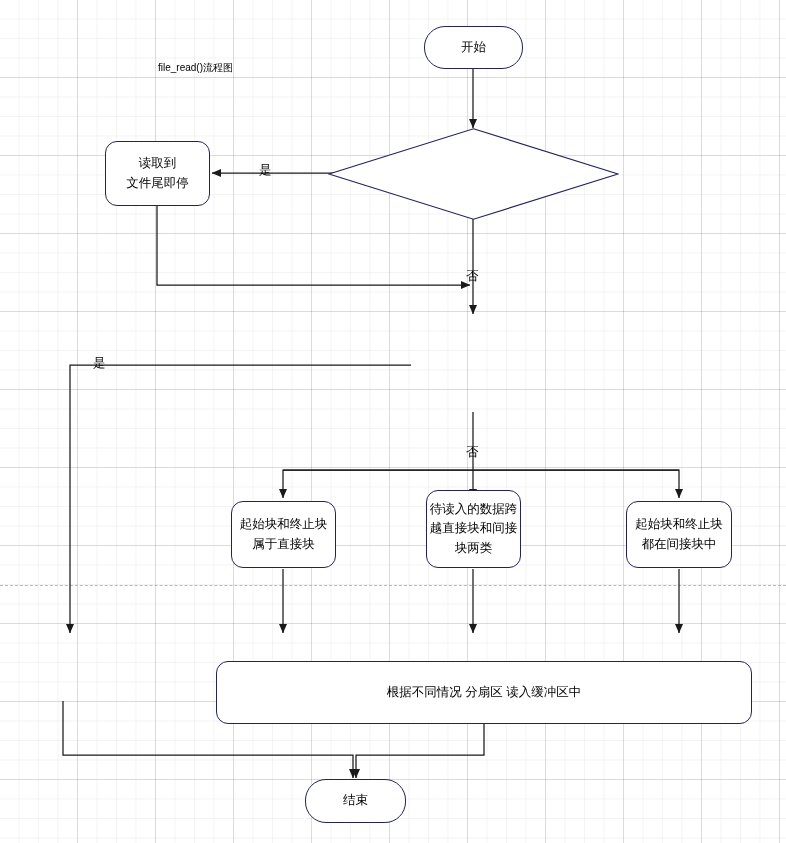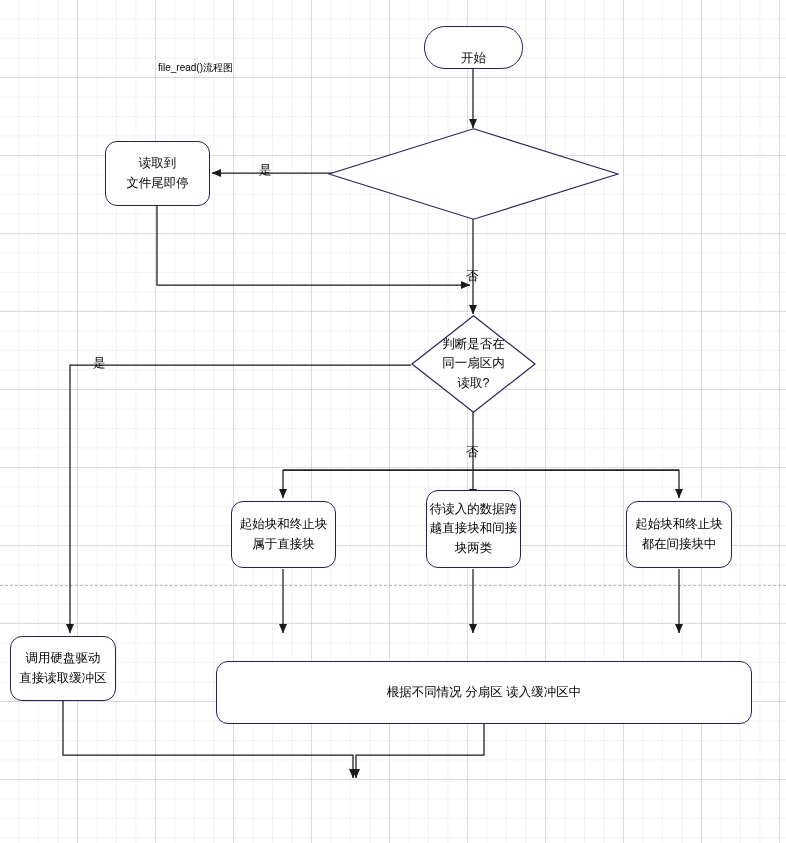--- a/index.html
+++ b/index.html
@@ -42,21 +42,20 @@
     text-align: center;
     color: #000000;
     font-size: 12.5px;
     line-height: 1.55;
     background: #ffffff;
     border-radius: 12px;
   }
   .node.terminator {
     border: 1.2px solid #23235a;
     border-radius: 21px;
-    align-items: flex-end;
   }
   .node.process {
     border: 1.2px solid #23235a;
   }
   .node.decision {
     border: none;
     background: transparent;
   }
   .decision .dshape {
     position: absolute;
@@ -147,54 +146,45 @@
     <svg class="dshape" viewBox="0 0 291 92" preserveAspectRatio="none">
       <polygon points="145.5,0.8 290,46 145.5,91.2 1,46" fill="#ffffff" stroke="#23235a" stroke-width="1.2" vector-effect="non-scaling-stroke"></polygon>
     </svg>
   </div>
 
   <div class="node process" style="left:105px; top:141px; width:105px; height:65px; white-space:pre-line;">
     <span>读取到
 文件尾即停</span>
   </div>
 
-  <div class="node decision" style="left:411px; top:315px; width:125px; height:98px;">
-    <svg class="dshape" viewBox="0 0 125 98" preserveAspectRatio="none">
-      <polygon points="62.5,0.8 124,49 62.5,97.2 1,49" fill="#ffffff" stroke="#23235a" stroke-width="1.2" vector-effect="non-scaling-stroke"></polygon>
-    </svg>
-    <span class="dlabel" style="white-space:pre-line; max-width:100px;">判断是否在
-同一扇区内
-读取?</span>
-  </div>
 
   <div class="node process" style="left:231px; top:501px; width:105px; height:67px; white-space:pre-line;">
     <span>起始块和终止块
 属于直接块</span>
   </div>
 
   <div class="node process" style="left:426px; top:490px; width:95px; height:78px; white-space:pre-line;">
     <span>待读入的数据跨
 越直接块和间接
 块两类</span>
   </div>
 
   <div class="node process" style="left:626px; top:501px; width:106px; height:67px; white-space:pre-line;">
     <span>起始块和终止块
 都在间接块中</span>
   </div>
 
-  <div class="node process" style="left:10px; top:636px; width:106px; height:65px; white-space:pre-line;">
-    <span>调用硬盘驱动
-直接读取缓冲区</span>
-  </div>
 
   <div class="node process" style="left:216px; top:661px; width:536px; height:63px;">
     <span>根据不同情况 分扇区 读入缓冲区中</span>
   </div>
 
+  <div class="node terminator" style="left:305px; top:779px; width:101px; height:44px;">
+    <span>结束</span>
+  </div>
 
   <div class="edge-label" style="left:259px; top:162px;">是</div>
 
   <div class="edge-label" style="left:466px; top:268px;">否</div>
 
   <div class="edge-label" style="left:93px; top:355px;">是</div>
 
   <div class="edge-label" style="left:466px; top:444px;">否</div>
 
 </div>

